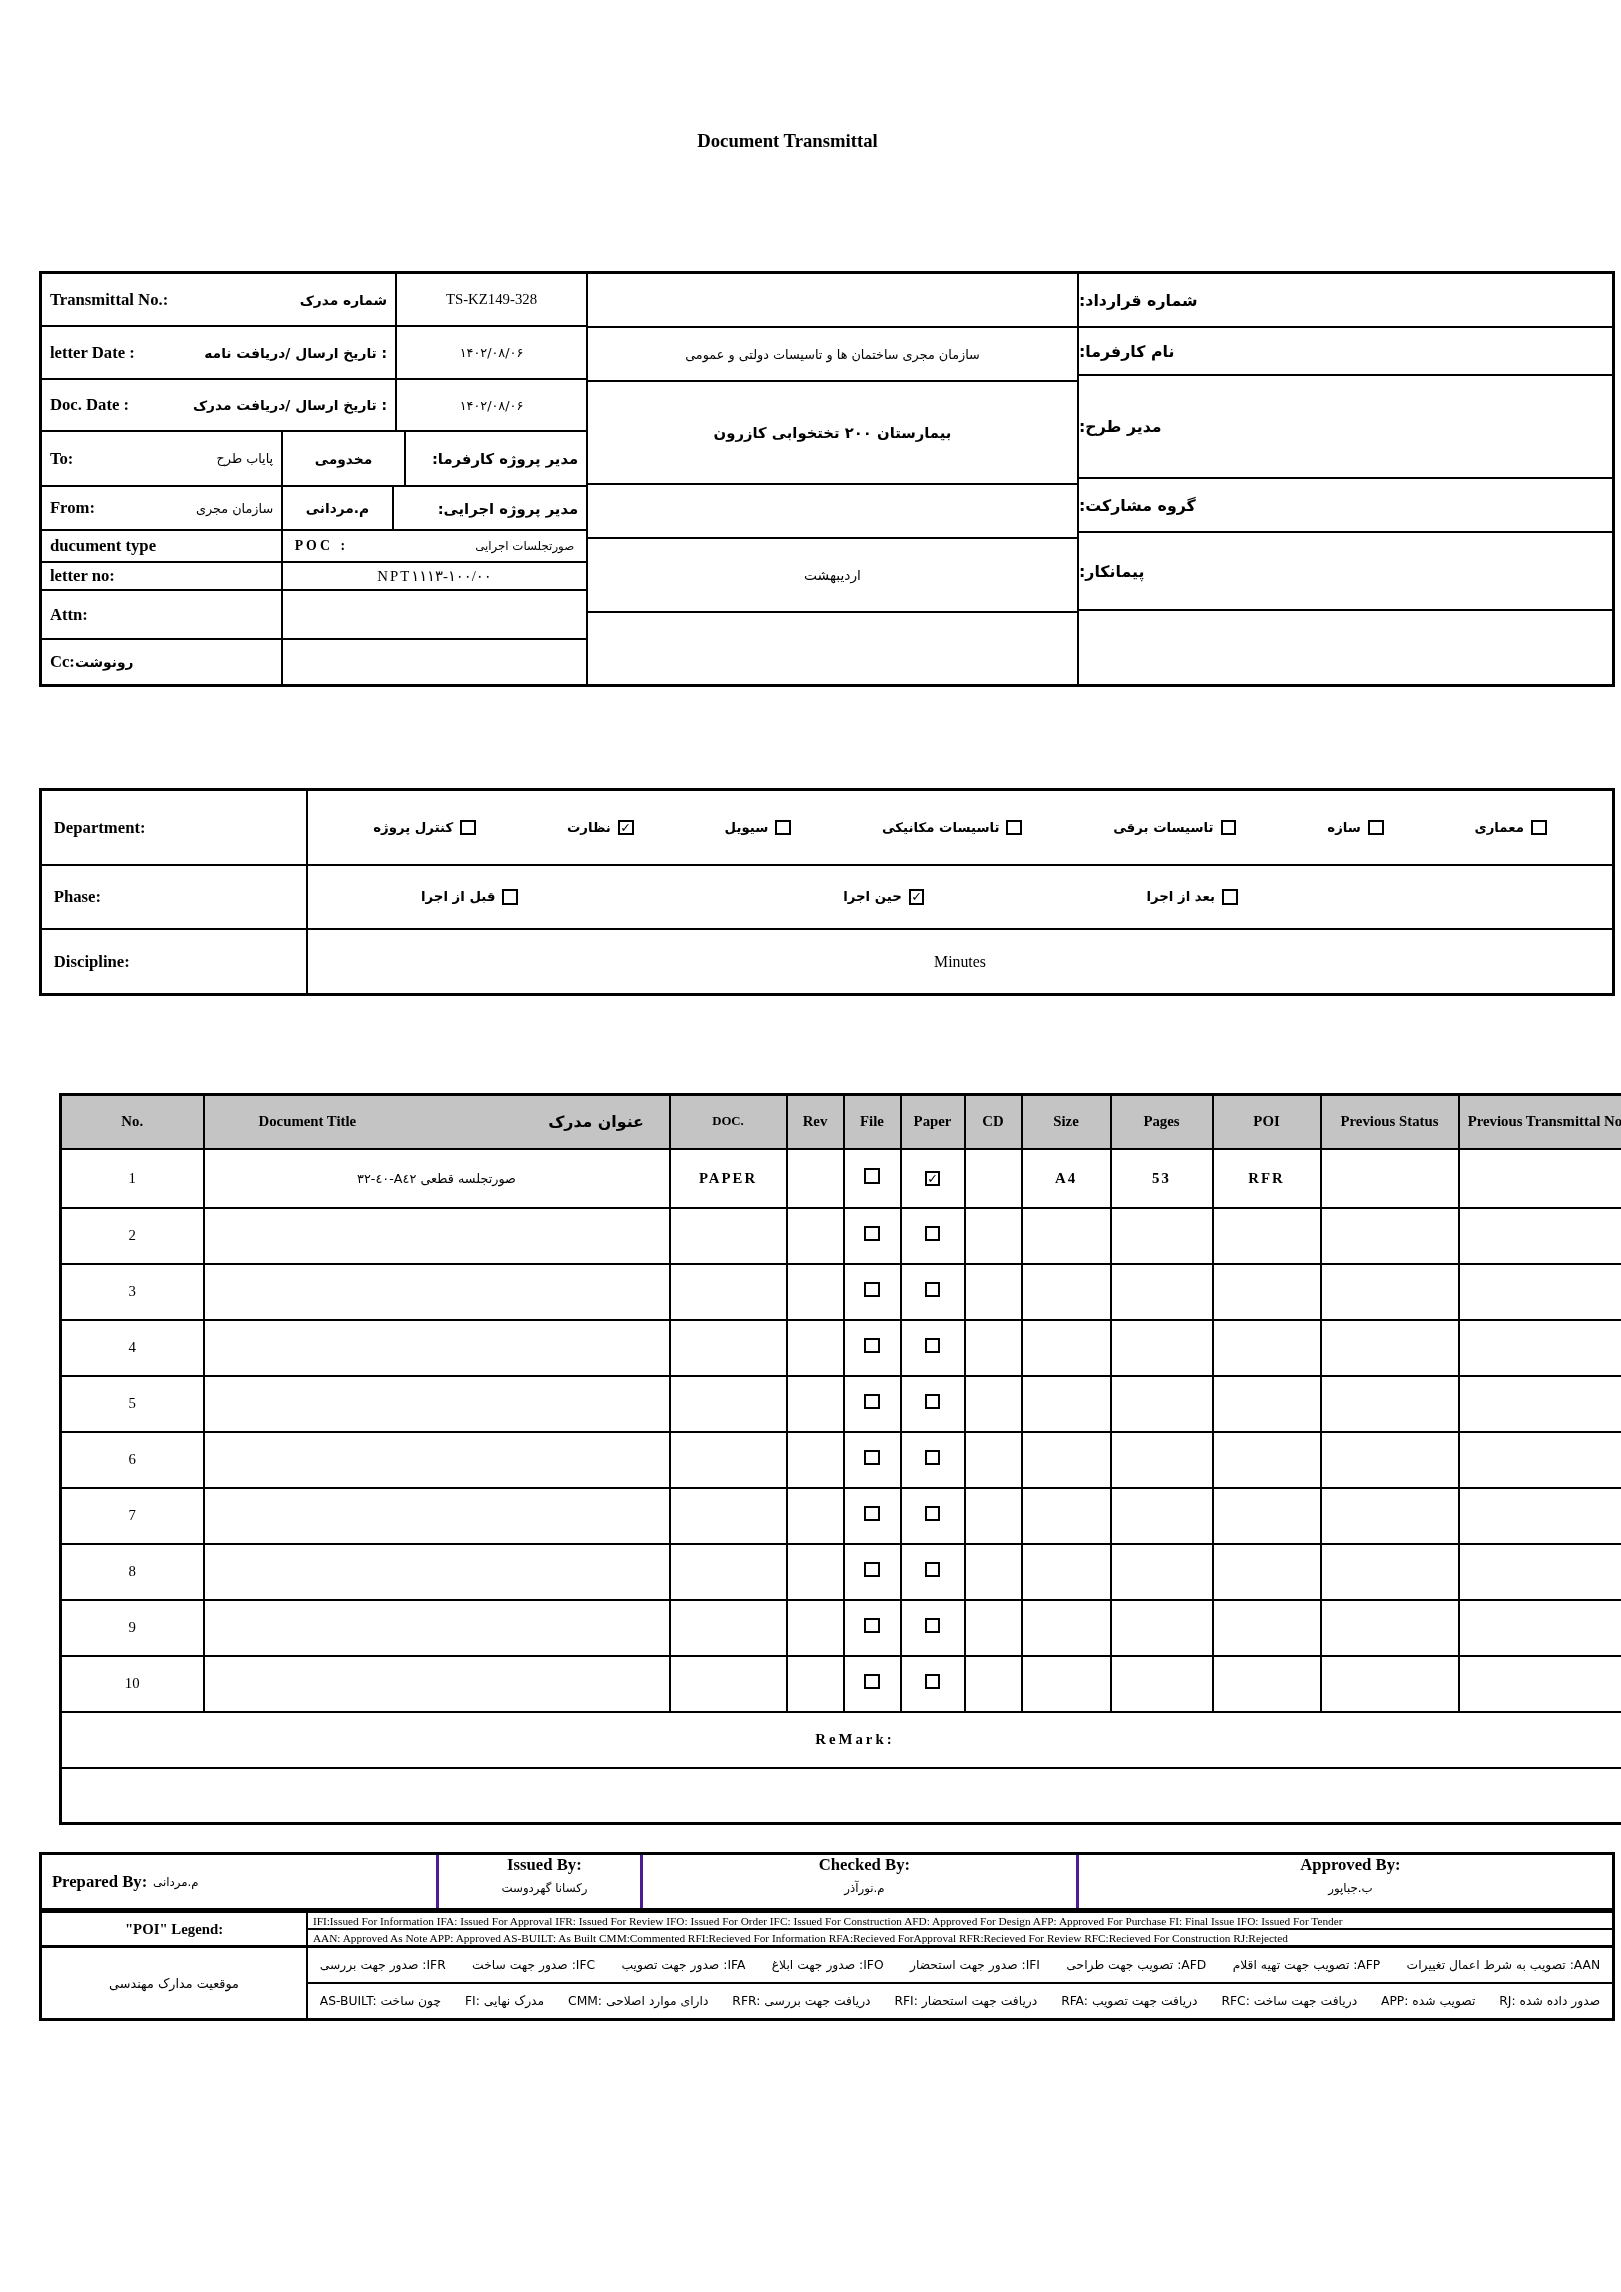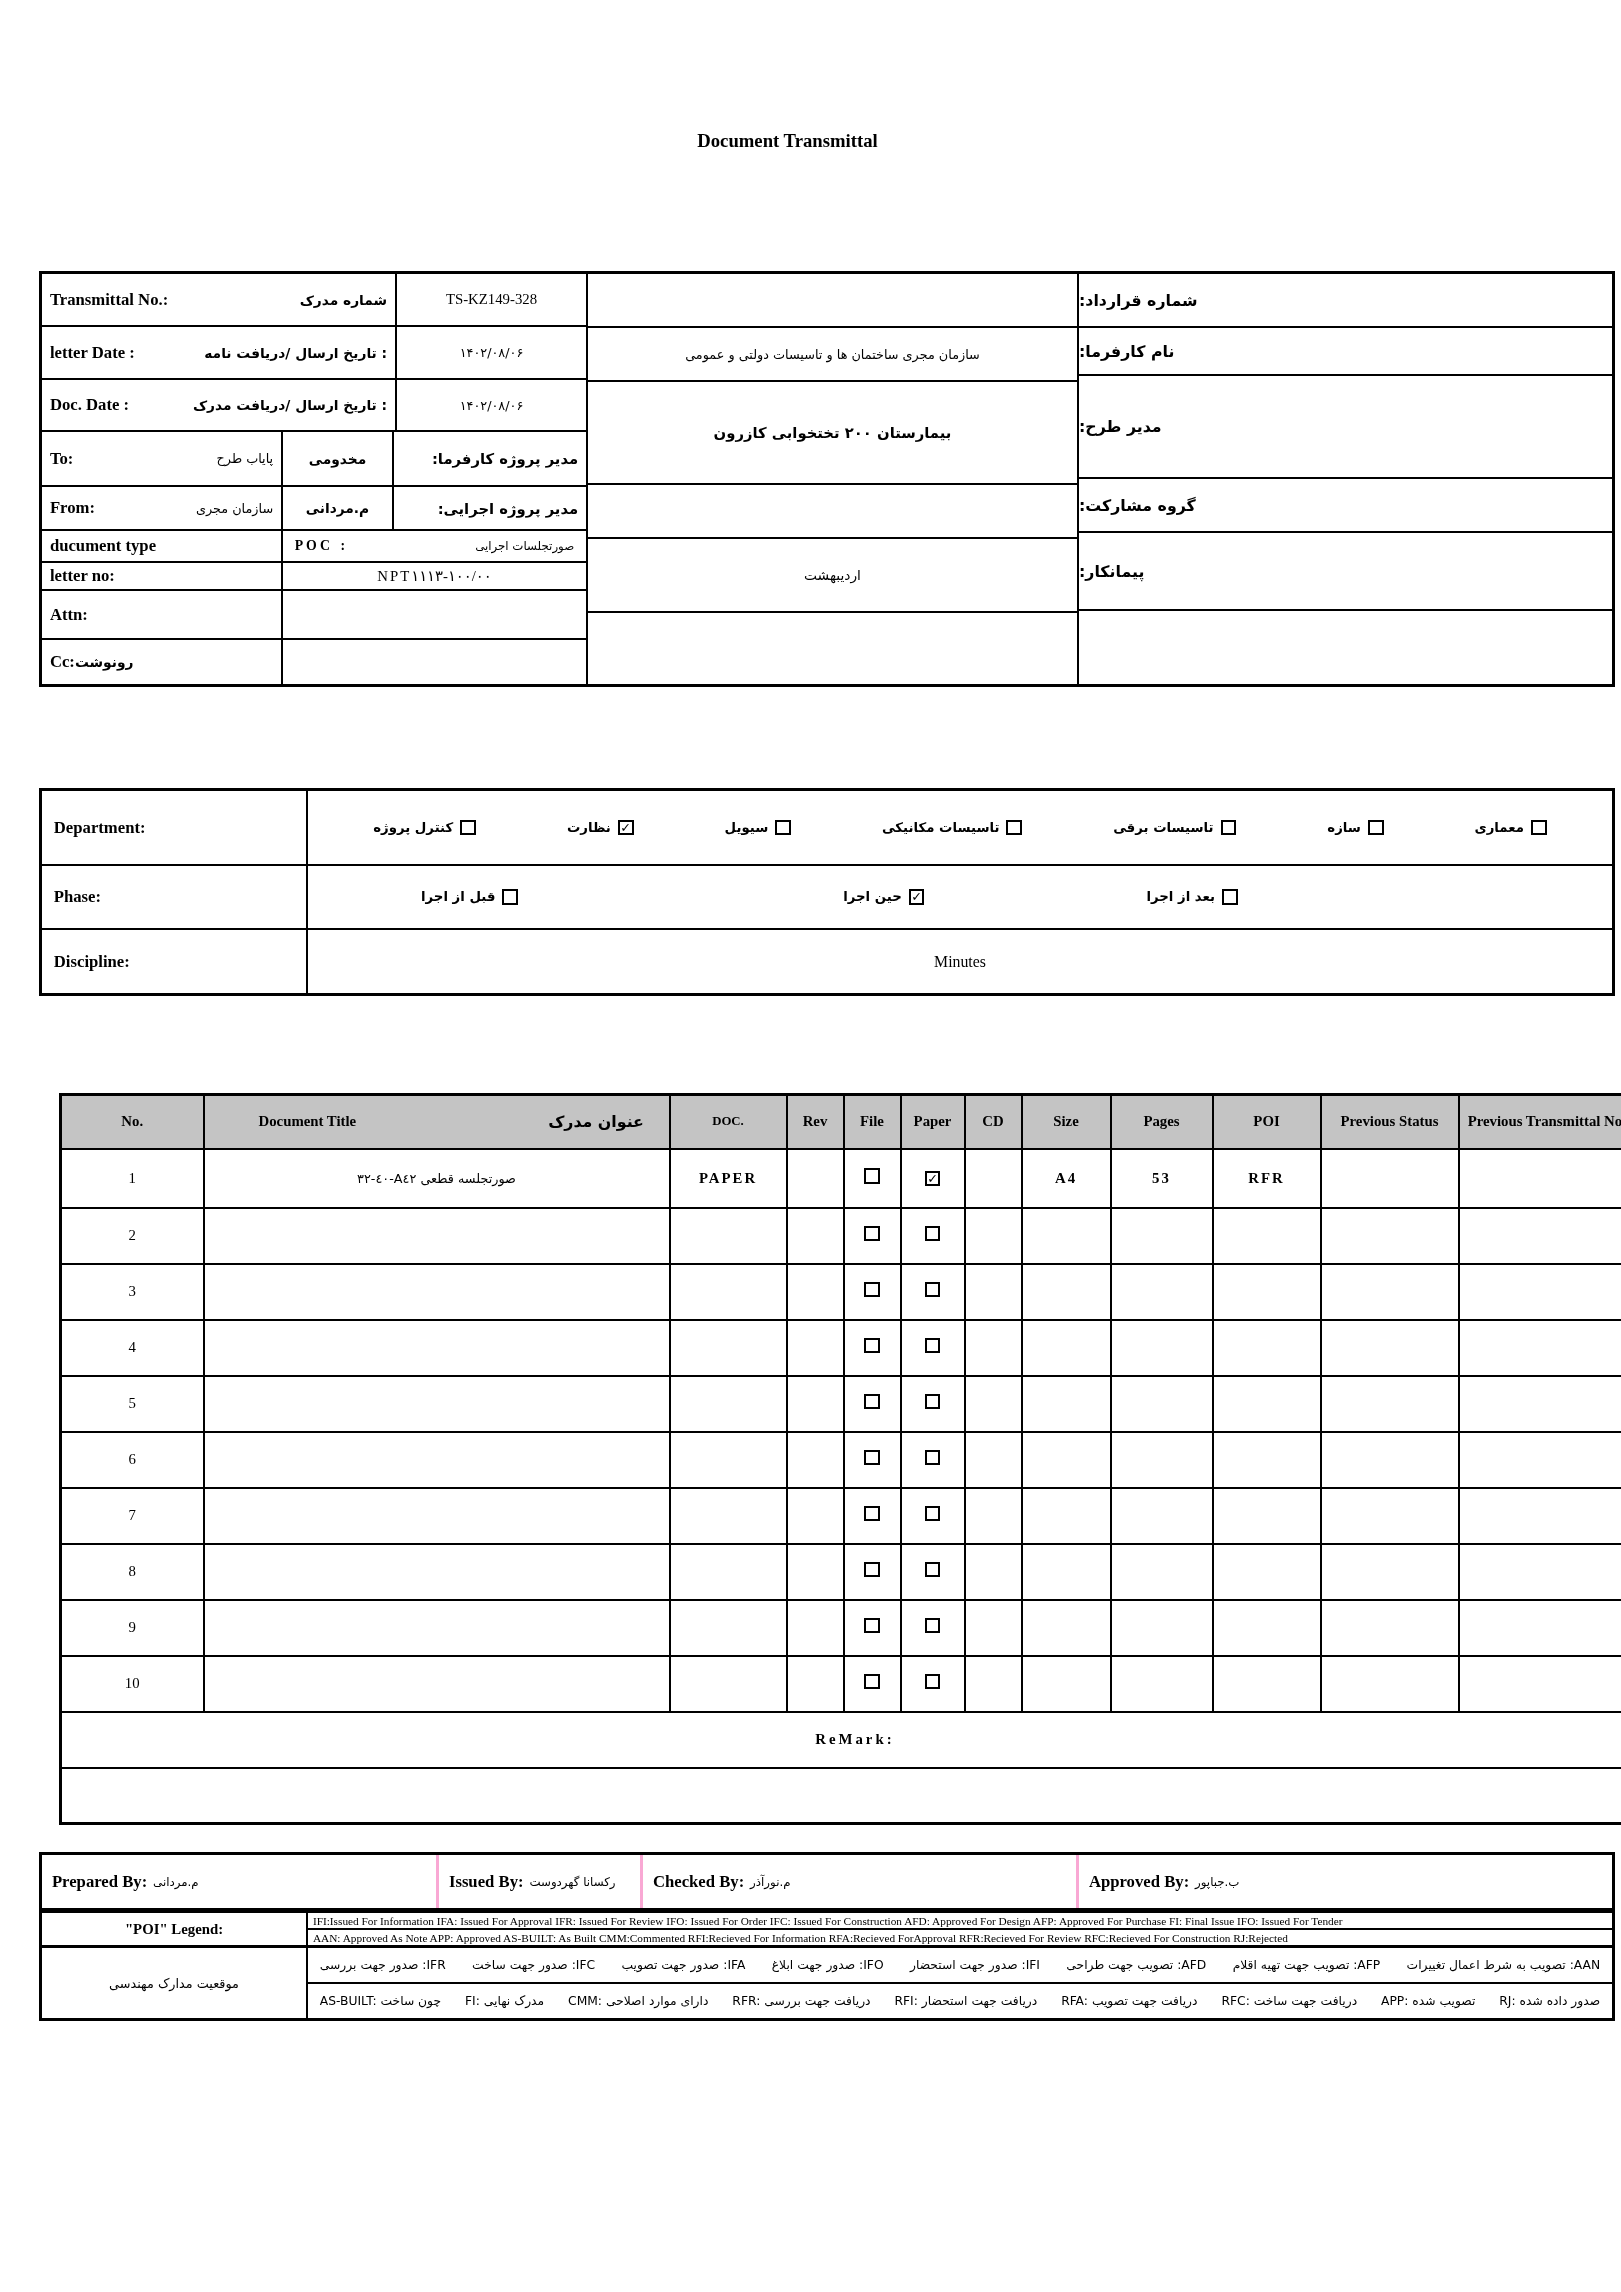--- a/index.html
+++ b/index.html
@@ -62,21 +62,21 @@
   .th-small { font-size:12.8px; font-weight:bold; }
   td.remark-cell { height:37px; text-align:left; padding-left:13.8px; font-size:14.8px;
                    letter-spacing:3px; font-weight:bold; border-top:3px solid #000; }
   td.remark-space { height:102px; border-top:2px solid #000; }
   .bold-sp { font-weight:bold; letter-spacing:2px; }
 
   
   .sig { position:absolute; left:39px; top:1852px; width:1576px; height:59px;
          border:3px solid #000; display:flex; }
   .sigc { display:flex; align-items:center; padding-left:9.9px; gap:5.9px; }
-  .sigc + .sigc { border-left:3px solid #f9a8d4; }
+  .sigc + .sigc { border-left:3px solid #4c1d95;flex-direction:column; }
   .sig-label { font-weight:bold; font-size:16.7px; }
   .sig-name { font-family:"DejaVu Sans",sans-serif; font-size:11.8px; }
 
   
   .poi { position:absolute; left:39px; top:1911px; width:1576px; height:37px;
          border:3px solid #000; border-top-width:2px; display:flex; }
   .poi-lab { width:266px; border-right:2px solid #000; display:flex; align-items:center;
              justify-content:center; font-weight:bold; font-size:14.8px; flex:none; }
   .poi-lines { flex:1; display:flex; flex-direction:column; }
   .poi-line { flex:1; display:flex; align-items:center; padding-left:4.9px; font-size:11.3px; white-space:nowrap; }
@@ -126,21 +126,21 @@
         </div>
         <div class="ic center" style="flex:1">
             <span class="faval">۱۴۰۲/۰۸/۰۶</span>
           </div>
       </div>
       <div class="irow" style="height:55px">
         <div class="ic br spread" style="width:241px">
           <span class="enlab">To:</span>
           <span class="faval">پایاب طرح</span>
         </div>
-        <div class="ic br center falab" style="width:111px">مخدومی</div>
+        <div class="ic br center falab" style="width:123px">مخدومی</div>
         <div class="ic falab" style="flex:1; direction:rtl; font-size:14.8px">مدیر پروژه کارفرما:</div>
       </div>
       <div class="irow" style="height:45px">
         <div class="ic br spread" style="width:241px">
           <span class="enlab">From:</span>
           <span class="faval">سازمان مجری</span>
         </div>
         <div class="ic br center falab" style="width:111px">م.مردانی</div>
         <div class="ic falab" style="flex:1; direction:rtl; font-size:14.8px">مدیر پروژه اجرایی:</div>
       </div>

